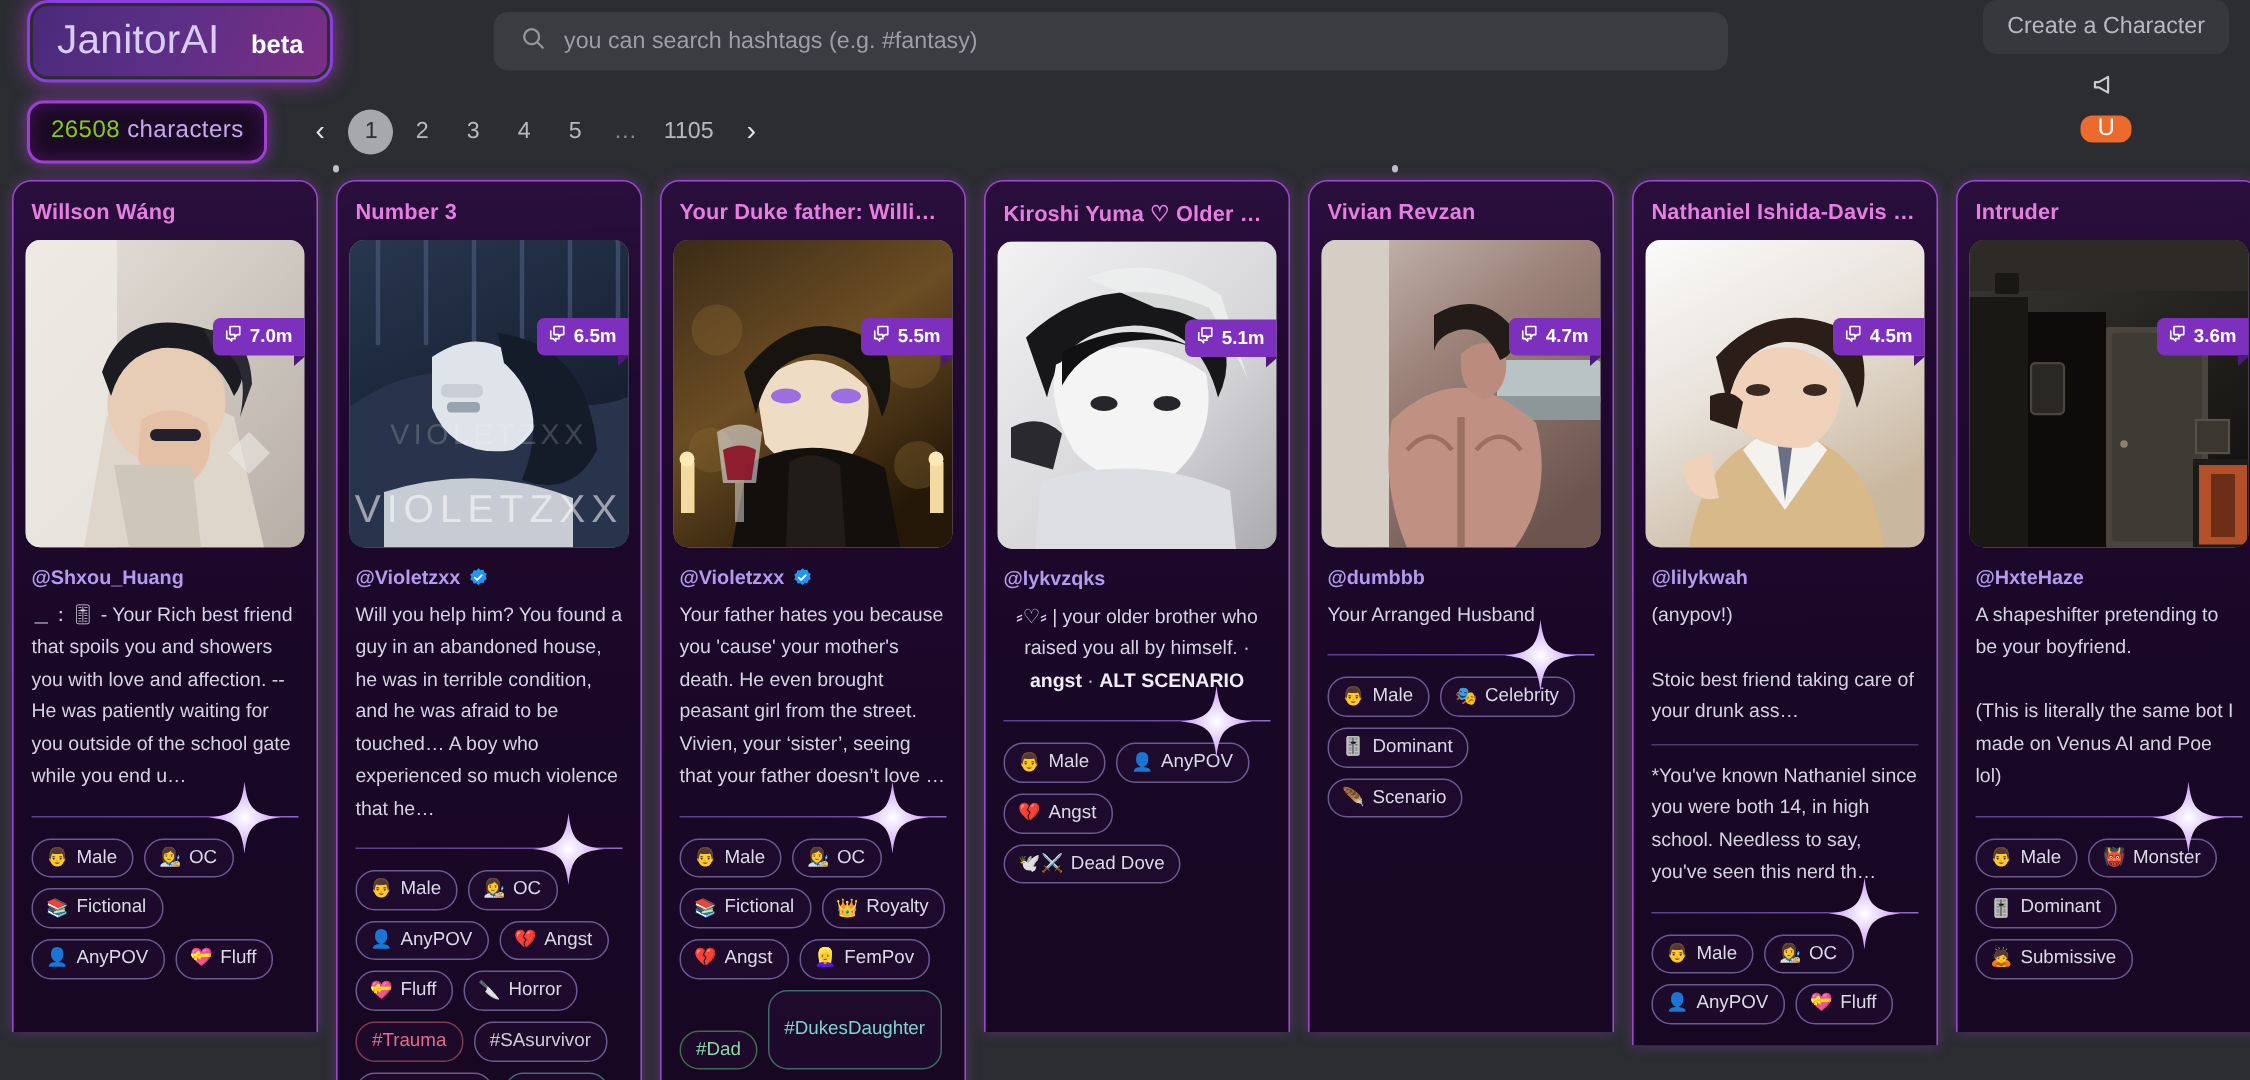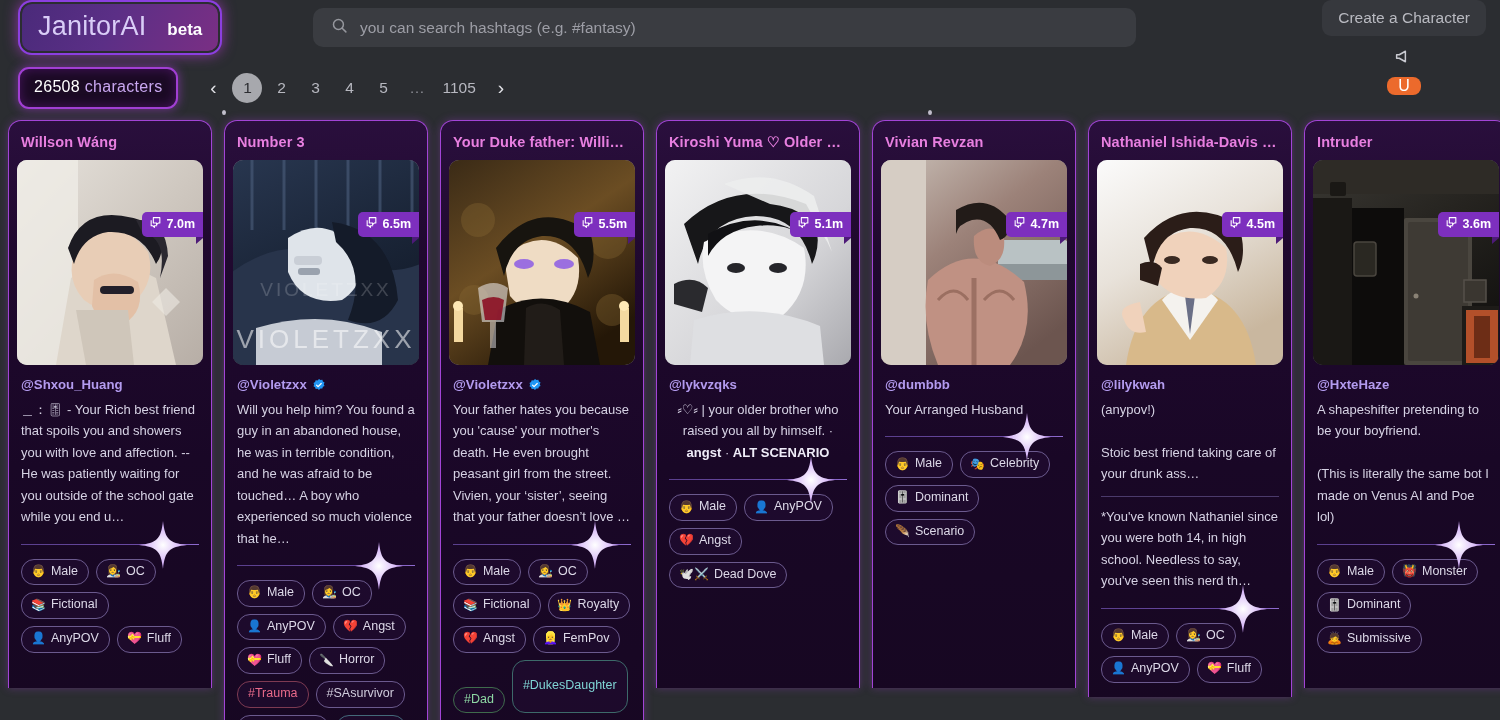--- a/index.html
+++ b/index.html
@@ -43,21 +43,21 @@
     font-weight: 400;
   }
   .logo-beta {
     font-size: 17px;
     font-weight: bold;
     color: #ffffff;
   }
 
   .search-wrap {
     position: absolute;
-    left: 313px;
+    left: 329px;
     top: 8px;
     width: 823px;
     height: 39px;
     display: flex;
     align-items: center;
     gap: 12px;
     padding: 0 18px;
     border-radius: 10px;
     background: #3a3c41;
     border: none;
@@ -117,21 +117,21 @@
   .count-chip {
     padding: 9px 14px 11px 14px;
     border-radius: 11px;
     background: #1b0a24;
     border: 2px solid #a13fd4;
     box-shadow: 0 0 10px 1px rgba(170,60,220,.5), inset 0 0 12px rgba(150,40,200,.35);
     font-size: 16px;
     color: #c9a7f0;
     letter-spacing: .3px;
   }
-  .count-chip .num { color: #ffffff; }
+  .count-chip .num { color: #84cc16; }
 
   .pager { display: flex; align-items: center; gap: 4px; margin-left: 6px; }
   .pg {
     min-width: 30px; height: 30px;
     display: flex; align-items: center; justify-content: center;
     font-size: 15.5px;
     color: #b7b8c0;
     border-radius: 50%;
     cursor: pointer;
     user-select: none;

